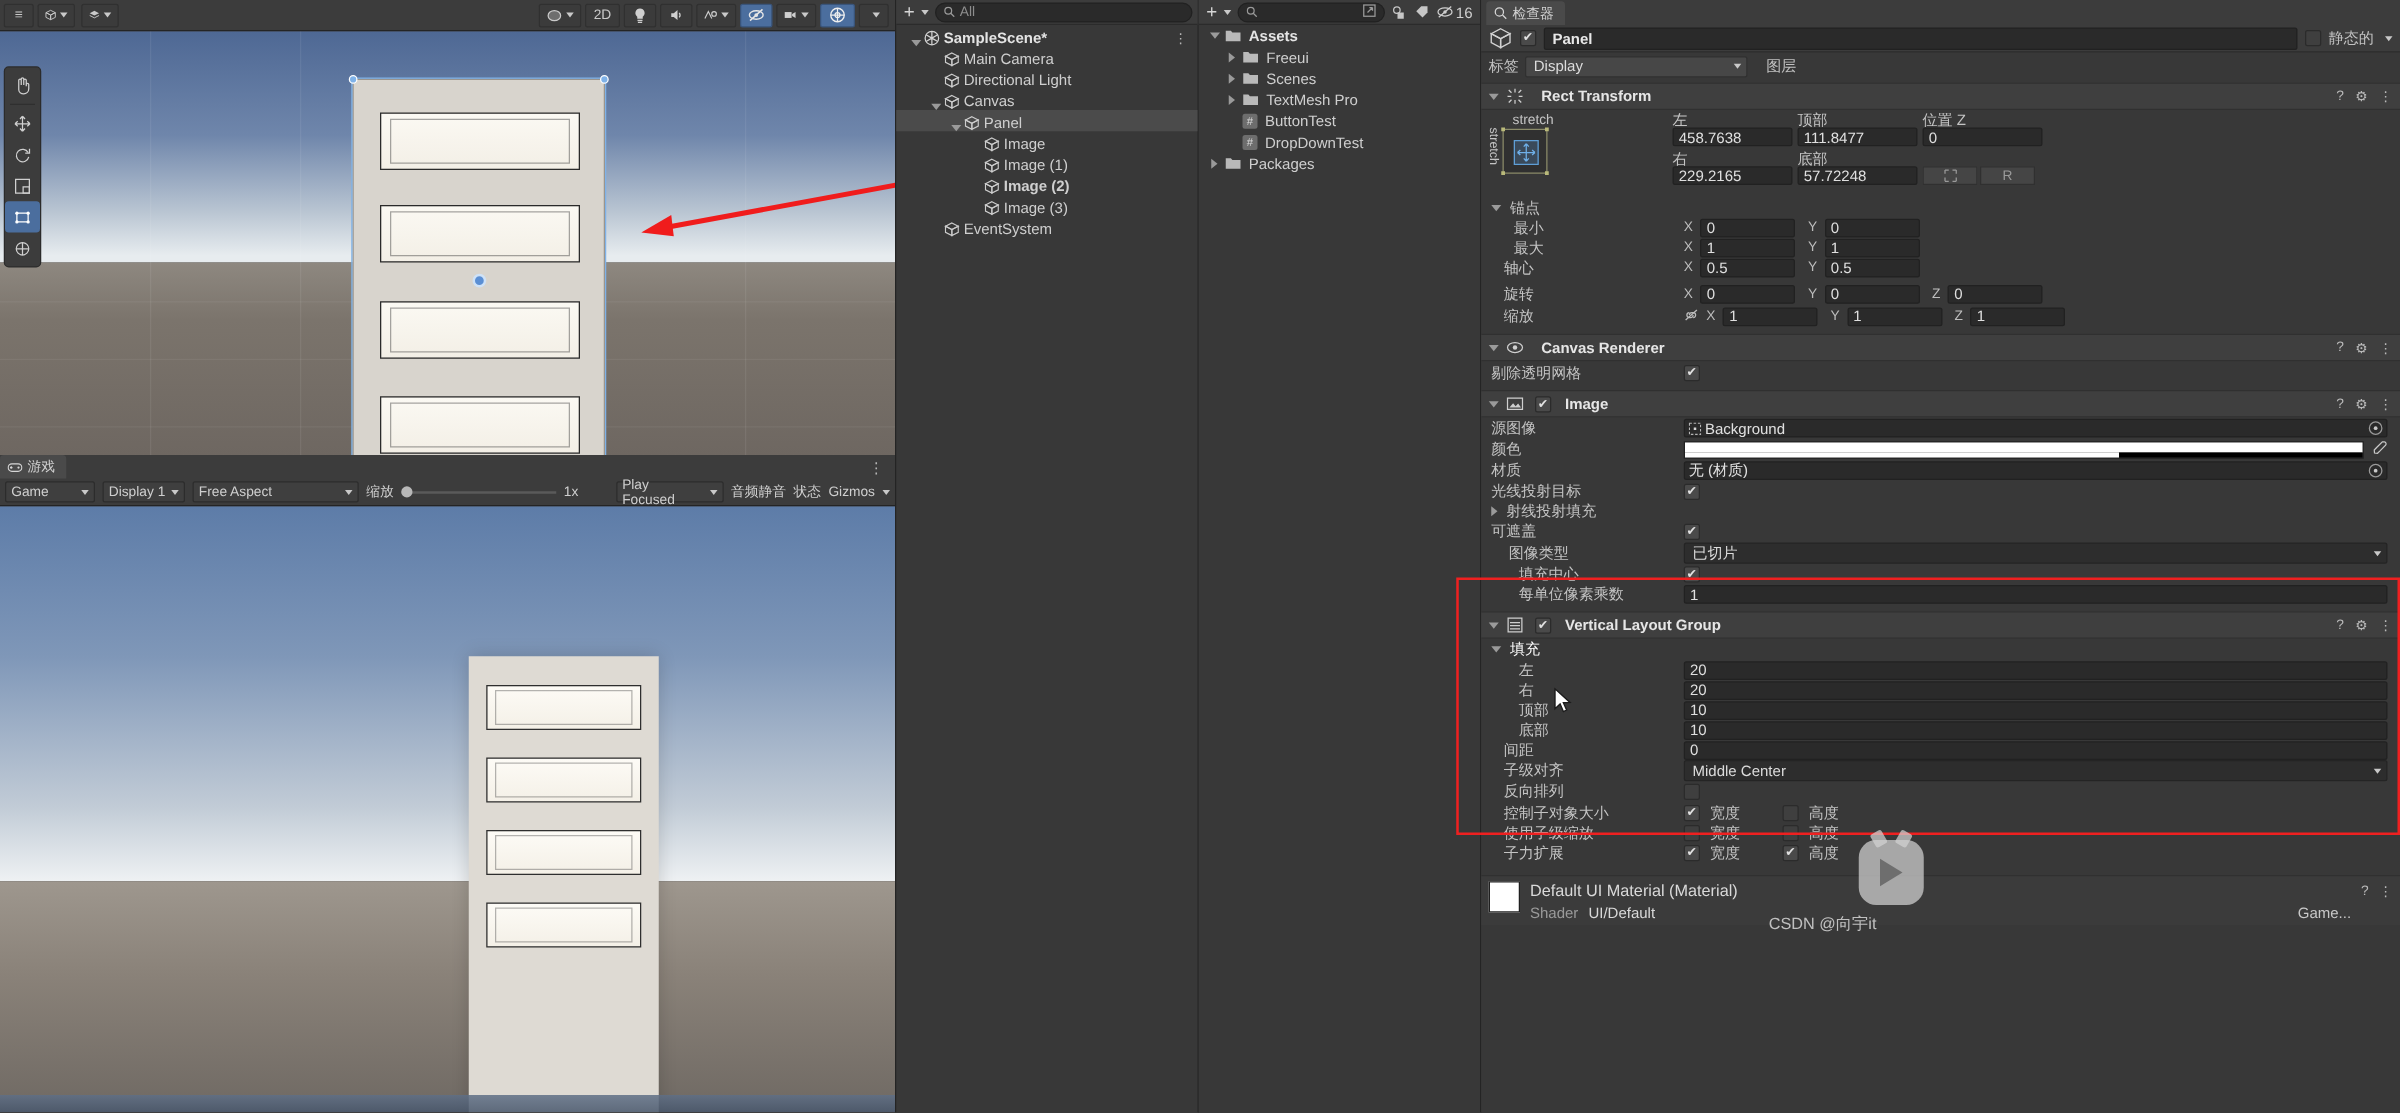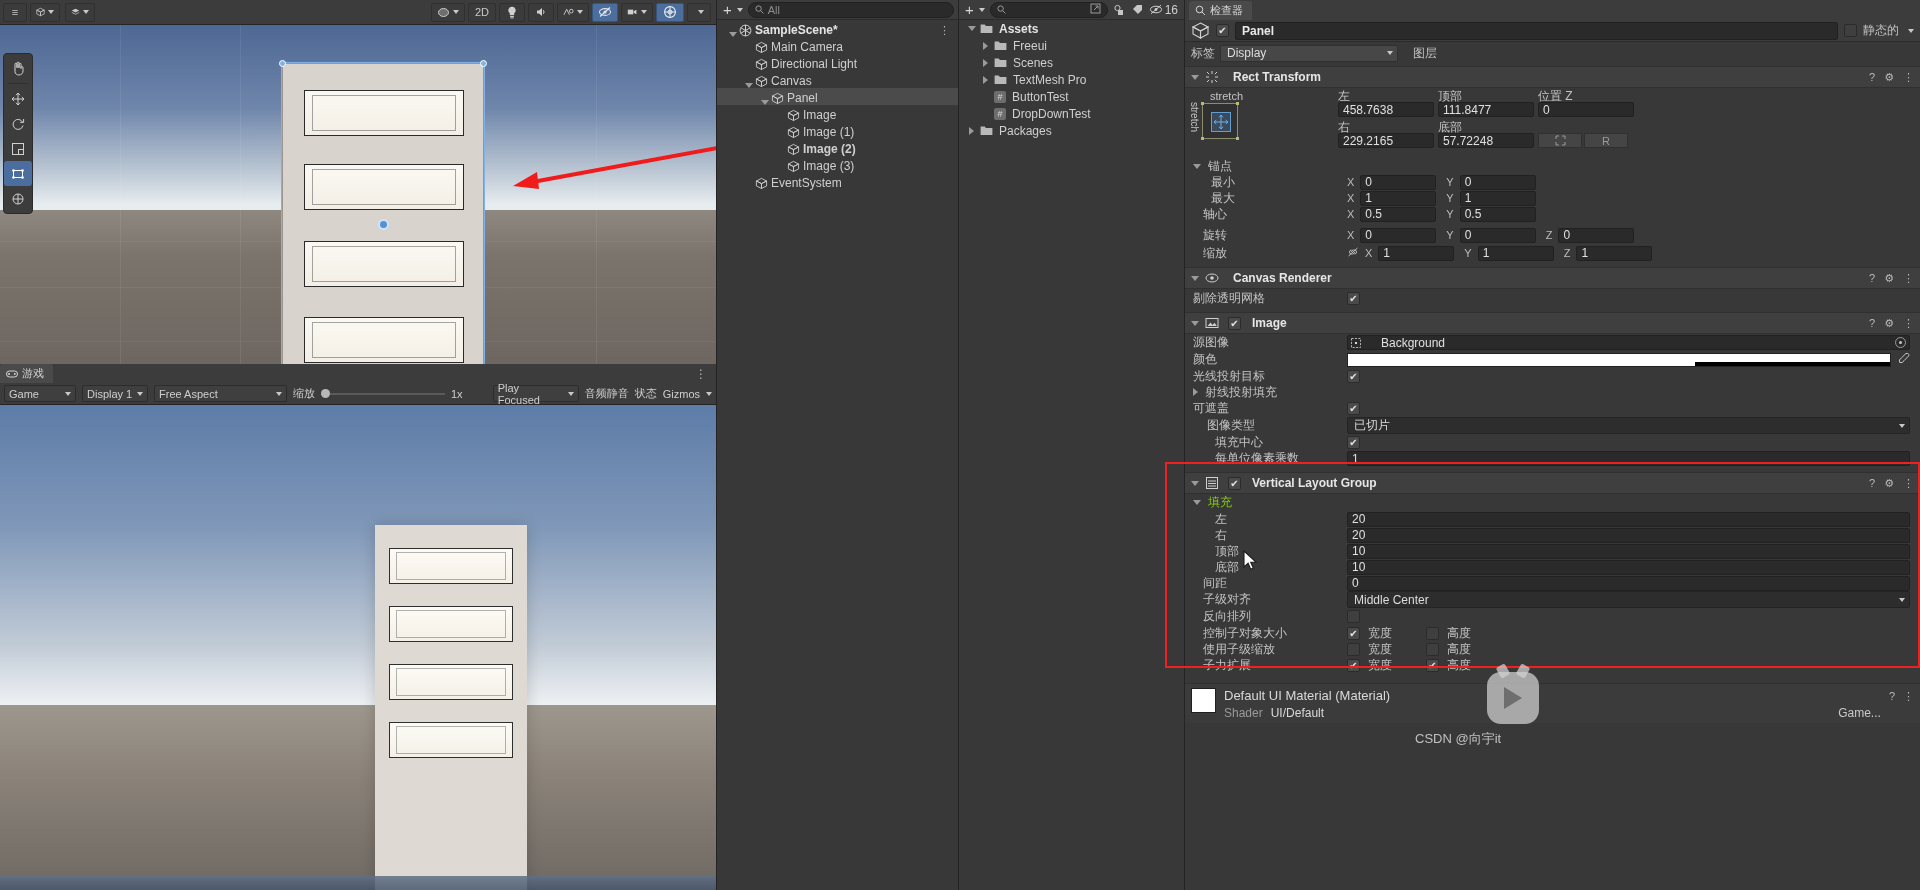--- a/index.html
+++ b/index.html
@@ -116,21 +116,21 @@
   .comp-header { height:22px; display:flex; align-items:center; gap:6px; padding:0 6px;
     background:#3f3f3f; border-top:1px solid #303030; border-bottom:1px solid #303030; }
   .comp-title { font-weight:bold; color:#e6e6e6; font-size:12px;}
   .comp-right { margin-left:auto; display:flex; align-items:center; gap:9px; color:#b9b9b9; font-size:11px;}
   .prow-i { height:16px; display:flex; align-items:center; padding:0 6px 0 8px; gap:4px; font-size:12px;}
   .prow-i .pl { width:150px; color:#c4c4c4; white-space:nowrap; flex:0 0 150px;}
   .field { height:15px; background:#2a2a2a; border:1px solid #212121; border-radius:2px;
     display:flex; align-items:center; padding:0 4px; color:#e0e0e0; font-size:12px; overflow:hidden;}
   .axis { color:#bdbdbd; font-size:11px; margin-right:2px;}
   .objfield { height:15px; background:#2a2a2a; border:1px solid #212121; border-radius:2px;
-    display:flex; align-items:center; padding:0 3px; color:#e0e0e0; font-size:12px; gap:20px; }
+    display:flex; align-items:center; padding:0 3px; color:#e0e0e0; font-size:12px; gap:3px; }
   .radio-o { margin-left:auto; width:11px;height:11px;border:1px solid #9a9a9a;border-radius:50%;
     display:flex;align-items:center;justify-content:center;}
   .radio-o i{ width:3px;height:3px;border-radius:50%;background:#c9c9c9; display:block;}
   .colorbar { height:14px; border:1px solid #212121; display:flex; flex-direction:column;}
   .colorbar .c { flex:1; background:#ffffff;}
   .colorbar .a { height:4px; background:linear-gradient(to right,#fff 0,#fff 64%,#000 64%,#000 100%); }
   .vlg-box { position:absolute; border:2px solid #ef2020; left:1165px; width:755px; }
   .anchor-box { width:36px;height:36px; border:1px solid #8c8c6a; position:relative; background:#303030;}
   .anchor-box .inner { position:absolute; left:8px; top:8px; width:20px;height:20px; border:1px solid #5f9fd6; background:#3a4a5a;}
   .anchor-box .dot { position:absolute; width:3px;height:3px; background:#b9b97a;}
@@ -823,20 +823,29 @@
       <span class="pl">颜色</span>
       <div class="colorbar" style="flex:1">
         <div class="c"></div>
           <div class="a"></div>
       </div>
       <span style="margin:0 4px 0 3px">
         <svg width="12" height="12" viewBox="0 0 12 12">
           <path d="M9.5 1.5a1.6 1.6 0 0 1 1 2.6L6 8.7 4 10.6 1.6 10.4 1.4 8l1.9-2 4.6-4.5Z" fill="none" stroke="#c9c9c9"></path>
         </svg></span>
     </div>
+    <div class="prow-i" style="height:17px">
+      <span class="pl">材质</span>
+      <div class="objfield" style="flex:1;margin-right:4px">
+        <span>无 (材质)</span>
+        <span class="radio-o">
+            <i></i>
+          </span>
+      </div>
+    </div>
     <div class="prow-i" style="height:16px">
       <span class="pl">光线投射目标</span>
       <div class="ck">✔</div>
     </div>
     <div class="prow-i" style="height:16px">
       <span class="tri" style="margin-right:3px"></span>
       <span style="color:#c4c4c4">射线投射填充</span>
     </div>
     <div class="prow-i" style="height:17px">
       <span class="pl">可遮盖</span>
@@ -869,21 +878,21 @@
       <div class="ck" style="margin-left:3px">✔</div>
       <span class="comp-title" style="margin-left:5px">Vertical Layout Group</span>
       <span class="comp-right">
         <span>?</span>
         <span>⚙</span>
         <span>⋮</span>
       </span>
     </div>
     <div class="prow-i" style="height:17px">
       <span class="tri open" style="margin-right:3px"></span>
-      <span style="color:#84cc16">填充</span>
+      <span style="color:#ffffff">填充</span>
     </div>
     <div class="prow-i" style="height:16px">
       <span class="pl" style="padding-left:22px">左</span>
       <div class="field" style="flex:1;margin-right:4px">
           <span>20</span>
         </div>
     </div>
     <div class="prow-i" style="height:16px">
       <span class="pl" style="padding-left:22px">右</span>
       <div class="field" style="flex:1;margin-right:4px">

